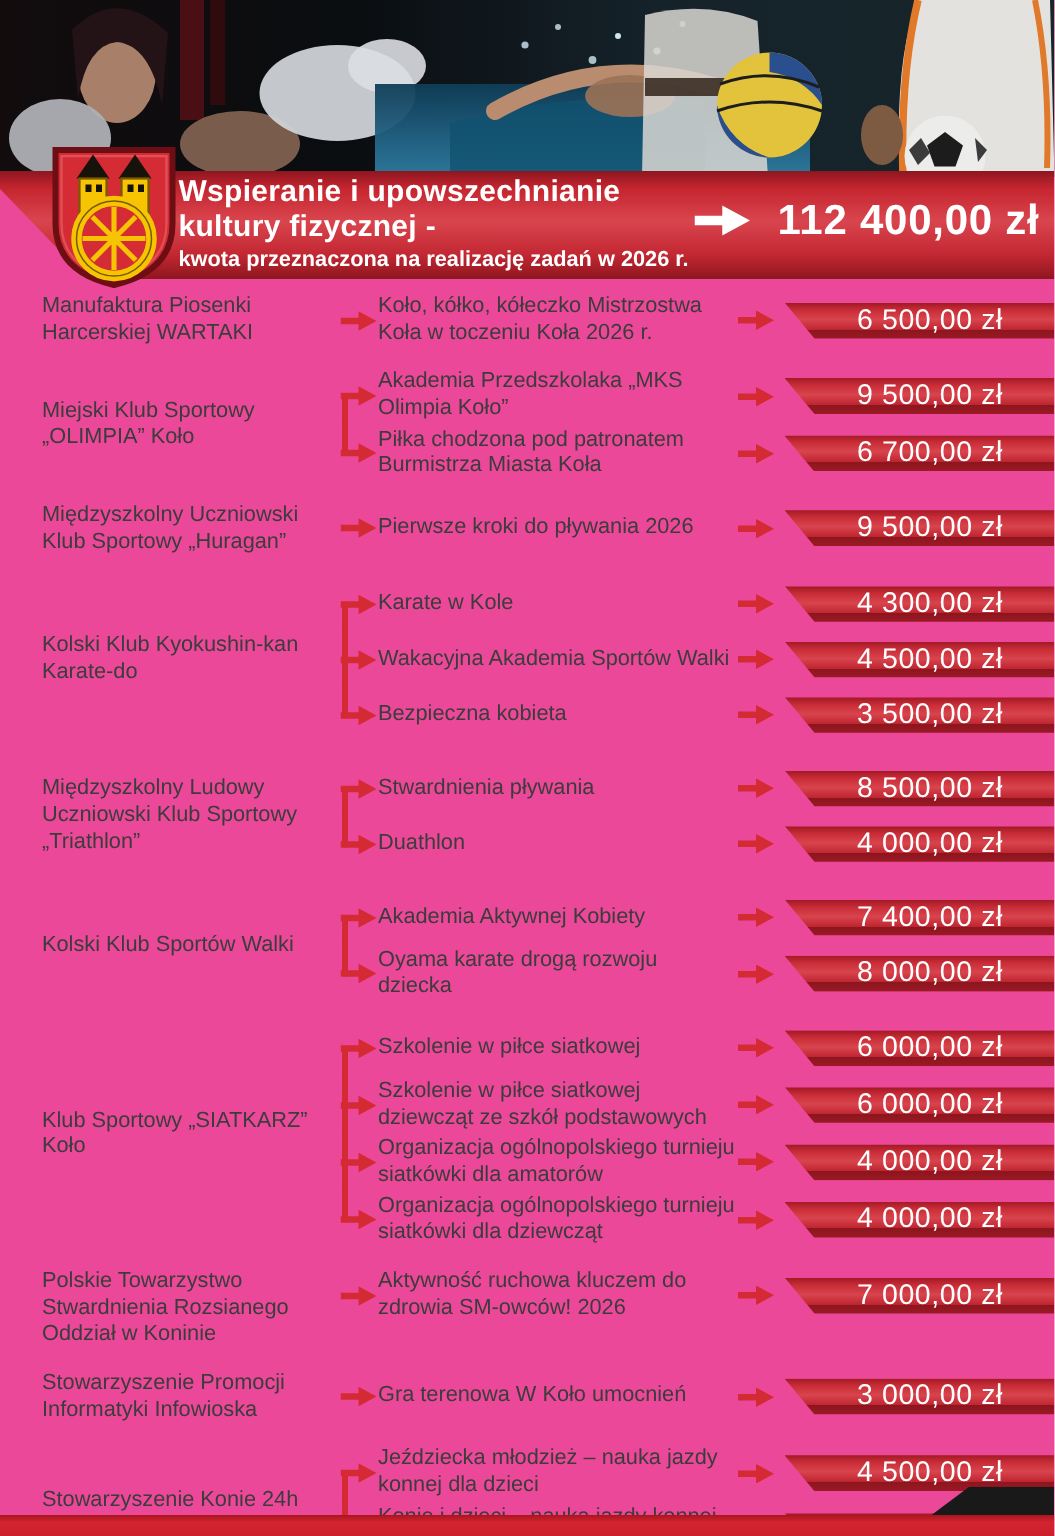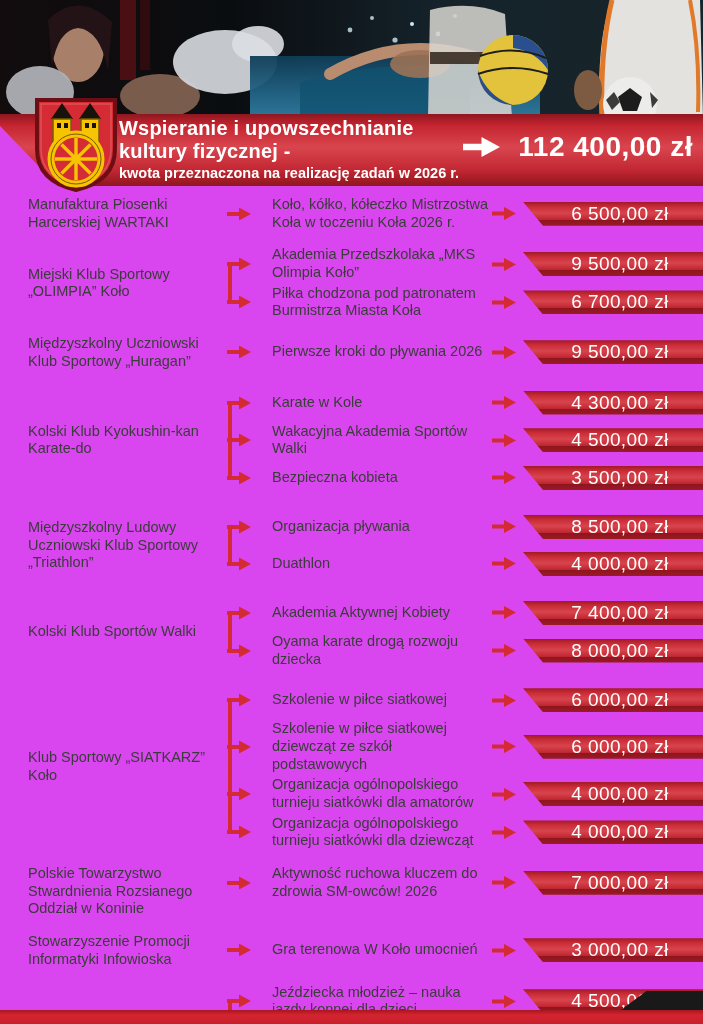--- a/index.html
+++ b/index.html
@@ -1,18 +1,18 @@
 <!DOCTYPE html>
 <html lang="pl"><head>
 <meta charset="utf-8">
 <style>
   html,body{margin:0;padding:0;background:#ffffff;}
   .page{
     position:relative;width:703px;height:1024px;overflow:hidden;
-    background:#d946ef;font-family:"Liberation Sans",sans-serif;color:#3c3c3c;
+    background:#ec4899;font-family:"Liberation Sans",sans-serif;color:#3c3c3c;
   }
   
   .hero{position:absolute;top:0;left:0;width:703px;height:118px;overflow:hidden;background:#0c0c0e;}
   .hero svg{display:block;}
   
   .banner-band{
     position:absolute;top:114px;left:0;width:703px;height:72px;
     background:linear-gradient(180deg,#8e1620 0%,#c5252f 16%,#d9454e 46%,#c22732 78%,#8e161f 100%);
     clip-path:polygon(0 0,100% 0,100% 100%,58px 100%,0 12px);
   }
@@ -37,21 +37,21 @@
     align-items:center;min-height:34px;
   }
   .project + .project{margin-top:3px;}
   .conn{position:relative;height:100%;}
   .vline{position:absolute;left:6px;width:4px;background:#d42a34;border-radius:2px;}
   .project.first .vline{top:calc(50% - 2px);bottom:-4px;}
   .project.mid   .vline{top:-4px;bottom:-4px;}
   .project.last  .vline{top:-4px;bottom:calc(50% - 2px);}
   .arr{width:24px;height:13px;fill:#d42a34;}
   .conn .arr{position:absolute;left:5px;top:50%;transform:translateY(-50%);}
-  .pname{font-size:14.5px;line-height:1.22;color:#3c3c3c;margin-left:20px;}
+  .pname{font-size:14.5px;line-height:1.22;color:#3c3c3c;}
   .amt-arr{display:flex;align-items:center;justify-content:flex-start;padding-left:2px;}
   .ribbon{
     position:relative;height:24px;
     background:linear-gradient(180deg,#a01a25 0%,#c92c37 20%,#d8444d 46%,#bf2530 74%,#8c151e 74%,#9b1a24 100%);
     clip-path:polygon(0 0,100% 0,100% 100%,20px 100%);
     display:flex;align-items:center;justify-content:center;
   }
   .amount{color:#ffffff;font-size:19px;letter-spacing:.4px;padding-left:14px;}
   
   .black-wedge{
@@ -309,21 +309,21 @@
   <div class="group">
     <div class="org">Międzyszkolny Ludowy Uczniowski Klub Sportowy „Triathlon”</div>
     <div class="projects">
   <div class="project first">
     <div class="conn">
       <span class="vline"></span>
       <svg class="arr" viewBox="0 0 24 13">
                 <path d="M0 4.4 H12 V0 L24 6.5 L12 13 V8.6 H0 Z"></path>
               </svg>
     </div>
-    <div class="pname">Organizacja pływania</div>
+    <div class="pname">Stwardnienia pływania</div>
     <div class="amt-arr">
       <svg class="arr" viewBox="0 0 24 13">
                 <path d="M0 4.4 H12 V0 L24 6.5 L12 13 V8.6 H0 Z"></path>
               </svg>
     </div>
     <div class="ribbon">
       <span class="amount">8 500,00 zł</span>
     </div>
   </div>
 

